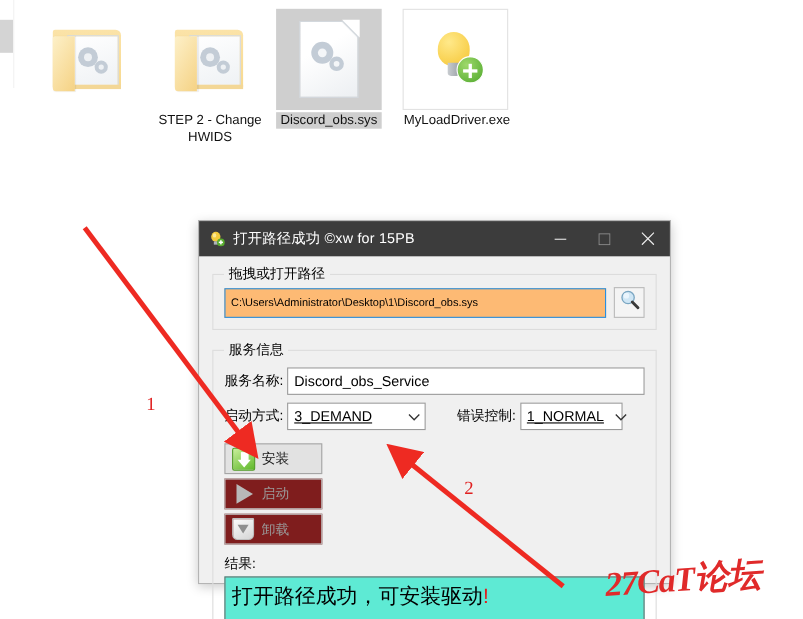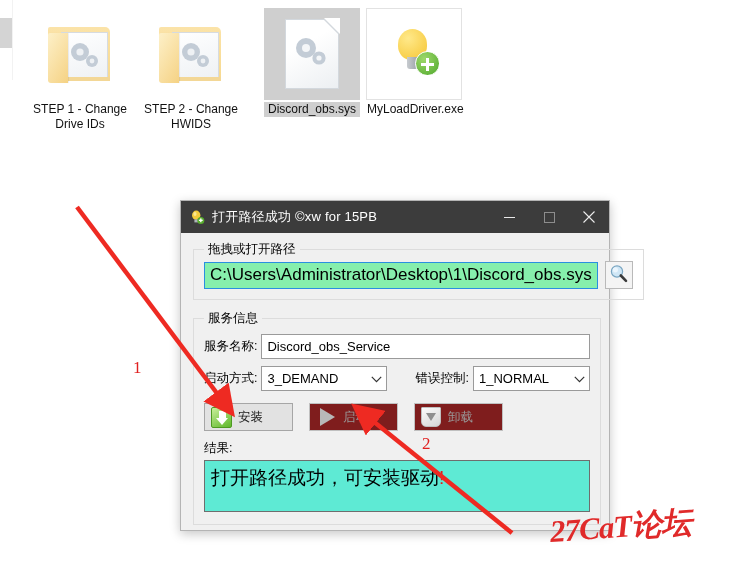--- a/index.html
+++ b/index.html
@@ -127,45 +127,45 @@
 
   .client { padding:8px 12px 0 12px; }
 
   fieldset.grp {
     border:1px solid #dcdcdc; margin:0; padding:0 10px 10px 10px;
   }
   fieldset.grp legend { padding:0 4px; font-size:12.5px; color:#000; }
 
   .pathrow { display:flex; align-items:center; gap:7px; margin-top:3px; }
   .pathinput {
-    flex:1; height:27px; border:1px solid #2a8fe0; background:#86efac;
-    padding:0 5px; font-size:17px; color:#000;
+    flex:1; height:27px; border:1px solid #2a8fe0; background:#fdba74;
+    padding:0 5px; font-size:10px; color:#000;
     display:flex; align-items:center; font-family:"Liberation Sans", sans-serif;
   }
   .browse-btn {
     width:28px; height:28px; border:1px solid #b9b9b9; background:#f4f4f4;
     display:flex; align-items:center; justify-content:center;
   }
 
   .frow { display:flex; align-items:center; margin-top:7px; }
   .flbl { font-size:12.5px; color:#000; white-space:nowrap; }
   .ftext {
     flex:1; height:25px; border:1px solid #9a9a9a; background:#fff;
     padding:0 5px; margin-left:4px; font-size:13px; color:#000;
     display:flex; align-items:center;
   }
   .fsel {
     height:25px; border:1px solid #9a9a9a; background:#fff;
     padding:0 4px 0 5px; margin-left:4px; font-size:13px; color:#000;
     display:flex; align-items:center; justify-content:space-between;
   }
-  .fsel .cv { margin-right:10px; }
+  .fsel .cv { margin-right:10px;text-decoration:underline; }
   .chev { color:#333; }
 
-  .btnrow { display:flex; gap:16px; margin:12px 0 0 0; }
+  .btnrow { display:flex; gap:4px; margin:12px 0 0 0;flex-direction:column; }
   .abtn {
     width:89px; height:28px;
     border:1px solid #a6a6a6; background:#e2e2e2;
     display:flex; align-items:center; gap:6px; padding-left:5px;
     font-size:12.5px; color:#1a1a1a;
   }
   .abtn.disabled { color:#9a9a9a; background:#7f1d1d; border-color:#c0c0c0; }
   .abtn .bi { width:22px; height:22px; display:flex; align-items:center; justify-content:center; flex:none; }
 
   .ico-install { position:relative; width:21px; height:21px;
@@ -226,21 +226,20 @@
             <g fill="#eef1f4">
                 <circle cx="17" cy="19" r="3.6"></circle>
                 <circle cx="29" cy="28" r="2.4"></circle>
               </g>
           </svg>
         </div>
         <div class="ground"></div>
         <div class="front"></div>
       </div>
     </div>
-    <span class="cap">STEP 1 - Change Drive IDs</span>
   </div>
 
   <div class="icon-cell" style="left:143px; top:8px;">
     <div class="glyph">
       <div class="folder">
         <div class="back"></div>
         <div class="paper">
           <svg width="44" height="44" viewBox="0 0 44 44">
             <g fill="#c3ccd6">
               <circle cx="17" cy="19" r="9"></circle>
@@ -252,21 +251,21 @@
               </g>
           </svg>
         </div>
         <div class="ground"></div>
         <div class="front"></div>
       </div>
     </div>
     <span class="cap">STEP 2 - Change HWIDS</span>
   </div>
 
-  <div class="icon-cell selected" style="left:264px; top:8px;">
+  <div class="icon-cell selected" style="left:251px; top:8px;">
     <div class="glyph">
       <div class="sysfile">
         <div class="sheet"></div>
         <div class="fold"></div>
         <svg width="44" height="44" viewBox="0 0 44 44" style="position:absolute;left:5px;top:14px;">
           <g fill="#c3ccd6">
             <circle cx="16" cy="15" r="10"></circle>
               <circle cx="29" cy="25" r="6.6"></circle>
           </g>
           <g fill="#f4f6f8">
@@ -355,21 +354,21 @@
           <span class="flbl">启动方式:</span>
           <div class="fsel" style="width:126px;">
             <span class="cv">3_DEMAND</span>
             <span class="chev">
               <svg width="11" height="7" viewBox="0 0 11 7">
                   <path d="M0.8 0.8 L5.5 5.6 L10.2 0.8" stroke="#333" stroke-width="1.2" fill="none"></path>
                 </svg>
             </span>
           </div>
           <span class="flbl" style="margin-left:28px;">错误控制:</span>
-          <div class="fsel" style="width:117px;">
+          <div class="fsel" style="width:93px;">
             <span class="cv">1_NORMAL</span>
             <span class="chev">
               <svg width="11" height="7" viewBox="0 0 11 7">
                   <path d="M0.8 0.8 L5.5 5.6 L10.2 0.8" stroke="#333" stroke-width="1.2" fill="none"></path>
                 </svg>
             </span>
           </div>
         </div>
 
         <div class="btnrow">

